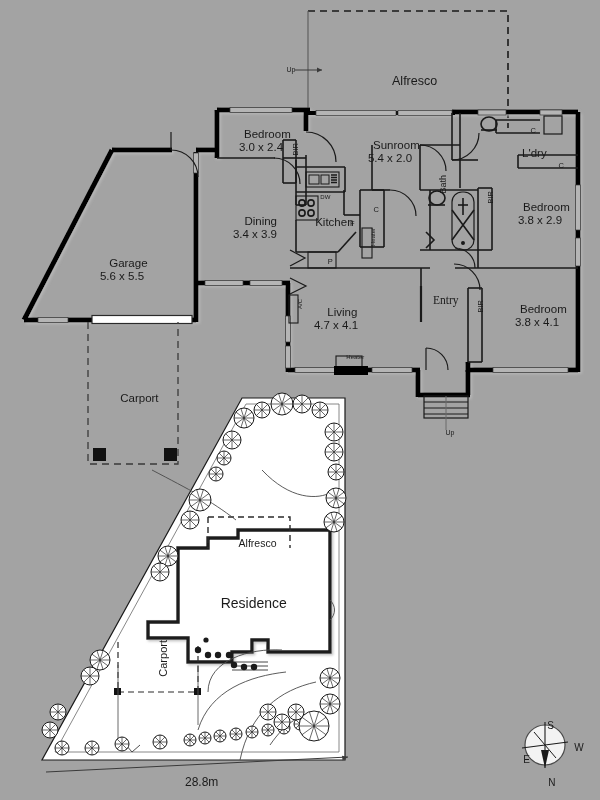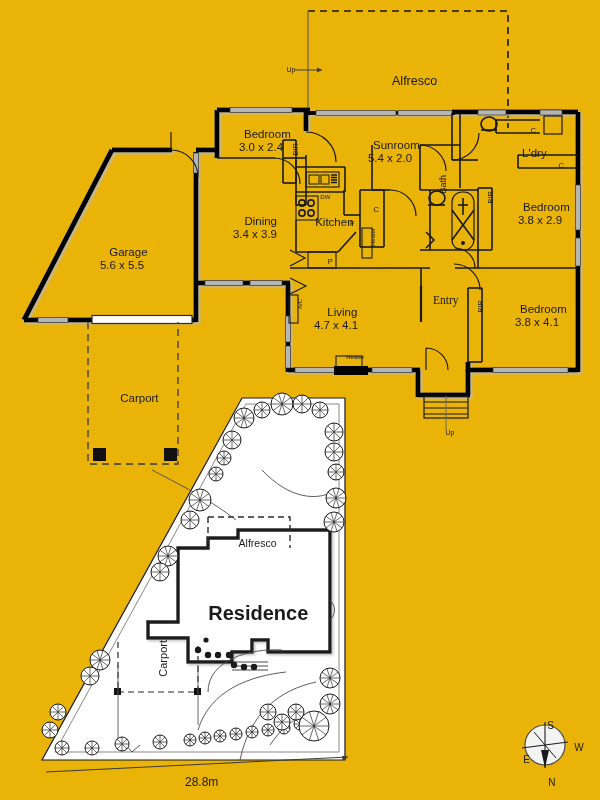--- a/index.html
+++ b/index.html
@@ -1,17 +1,17 @@
 <!DOCTYPE html>
 <html><head>
 <meta charset="utf-8">
 <style>
   html,body{margin:0;padding:0;background:#ffffff;}
   body{width:600px;height:800px;font-family:"Liberation Sans",sans-serif;color:#1a1a1a;overflow:hidden;position:relative;}
-  #stage{position:relative;width:600px;height:800px;background:#eab308;}
+  #stage{position:relative;width:600px;height:800px;background:#a3a3a3;}
   svg#plan{position:absolute;left:0;top:0;width:600px;height:800px;display:block;}
 
   
   .lbl{position:absolute;text-align:center;line-height:1.12;color:#1a1a1a;white-space:pre;pointer-events:none;}
   .room{font-size:11.5px;}
   .room .dim{display:block;font-size:11.5px;}
   .small{font-size:7.5px;}
   .tiny{font-size:6px;}
   .vert{writing-mode:vertical-rl;transform:rotate(180deg);}
   .siteword{font-size:12.5px;}
@@ -685,21 +685,21 @@
   </div>
 
   <div class="lbl room" style="left:298px;top:203px;width:60px;">
     <span>Kitchen</span>
   </div>
 
   <div class="lbl small vert" style="left:428px;top:175px;width:12px;font-size:9px;">
     <span>Bath</span>
   </div>
 
-  <div class="lbl room" style="left:68px;top:233px;width:108px;">
+  <div class="lbl room" style="left:68px;top:244px;width:108px;">
     <span>Garage</span><span class="dim">5.6 x 5.5</span>
   </div>
 
   <div class="lbl room" style="left:288px;top:293px;width:96px;">
     <span>Living</span><span class="dim">4.7 x 4.1</span>
   </div>
 
   <div class="lbl room" style="left:411px;top:281px;width:58px;font-family:Liberation Serif, serif;">
     <span>Entry</span>
   </div>
@@ -736,21 +736,21 @@
   <div class="lbl tiny" style="left:333px;top:347px;width:38px;">
     <span>Heater</span></div>
   <div class="lbl tiny vert" style="left:290px;top:299px;width:10px;">
     <span>A/C</span></div>
   <div class="lbl tiny" style="left:434px;top:421px;width:24px;font-size:7px;">
     <span>Up</span></div>
 
   <div class="lbl siteword" style="left:215px;top:526px;width:74px;font-size:10.5px;">
     <span>Alfresco</span>
   </div>
-  <div class="lbl" style="left:186px;top:580px;width:120px;font-size:20px;font-weight:bold;">
+  <div class="lbl" style="left:186px;top:580px;width:120px;font-size:14px;">
     <span>Residence</span>
   </div>
   <div class="lbl vert" style="left:145px;top:640px;width:16px;font-size:11px;">
     <span>Carport</span>
   </div>
   <div class="lbl" style="left:150px;top:763px;width:90px;font-size:12px;">
     <span>28.8m</span>
   </div>
 
   <svg width="70" height="70" style="position:absolute;left:510px;top:710px;">

